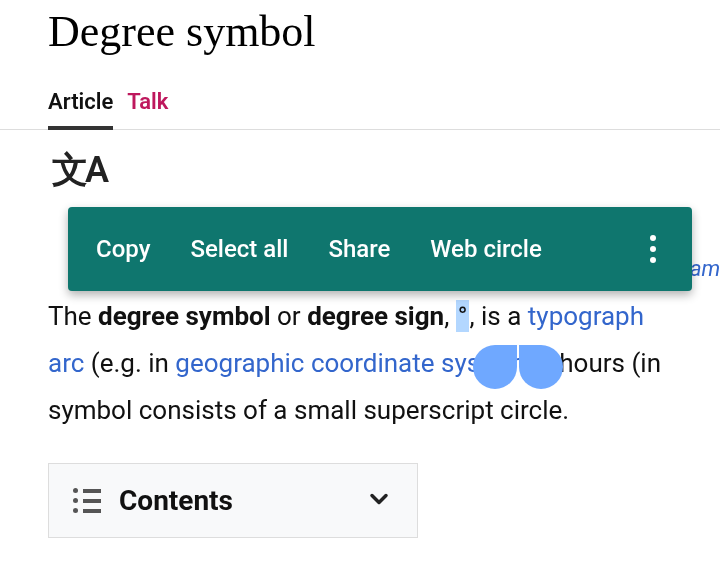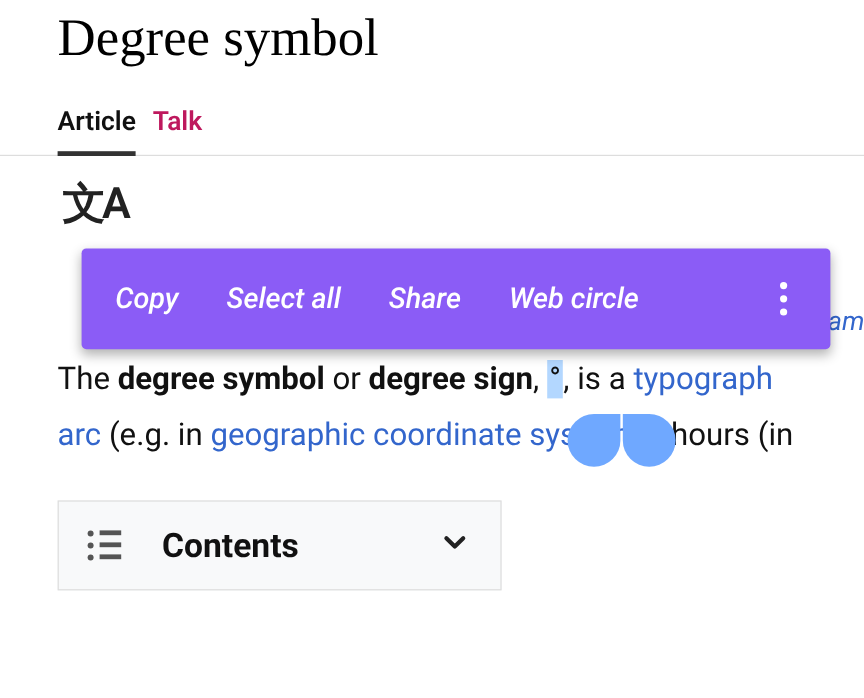--- a/index.html
+++ b/index.html
@@ -78,28 +78,27 @@
     overflow: hidden;
     width: 30px;
     white-space: nowrap;
   }
   .context-menu {
     position: absolute;
     left: 68px;
     top: 207px;
     width: 624px;
     height: 84px;
-    background: #8b5cf6;
+    background: #0f766e;
     border-radius: 4px;
     display: flex;
     align-items: center;
     padding: 0 28px;
     gap: 40px;
     box-shadow: 0 4px 10px rgba(0,0,0,0.3);
-    font-style: italic;
   }
   .context-menu .item {
     color: #fff;
     font-size: 24px;
     font-weight: 500;
     white-space: nowrap;
     cursor: pointer;
   }
   .more-dots {
     margin-left: auto;
@@ -113,21 +112,21 @@
     width: 6px; height: 6px; background: #fff; border-radius: 50%;
   }
   .contents-box {
     margin: 30px 12px 0 48px;
     width: 370px;
     border: 1px solid #ddd;
     background: #f8f9fa;
     padding: 20px 24px;
     display: flex;
     align-items: center;
-    gap: 34px;
+    gap: 18px;
     cursor: pointer;
   }
   .contents-box .list-icon {
     display: flex; flex-direction: column; gap: 5px;
   }
   .contents-box .list-icon div {
     display: flex; align-items: center; gap: 5px;
   }
   .contents-box .list-icon .dot {
     width: 5px; height: 5px; background: #555; border-radius: 50%;
@@ -155,20 +154,21 @@
 
 <div class="lang-row">
   <span class="lang-icon">文A</span>
 </div>
 
 <div class="partial-link">ambiguation)</div>
 
 <div class="content">
   <span>The </span><b>degree symbol</b><span> or </span><b>degree sign</b><span>, </span><span class="sel-hl">°</span><span>, is a </span><a>typograph</a><br>
   <a>arc</a><span> (e.g. in </span><a>geographic coordinate systems</a><span>), hours (in</span><br>
+  <span>symbol consists of a small superscript circle.</span>
 
   <div class="handle left"></div>
   <div class="handle right"></div>
 </div>
 
 <div class="context-menu">
   <div class="item">Copy</div>
   <div class="item">Select all</div>
   <div class="item">Share</div>
   <div class="item">Web circle</div>

